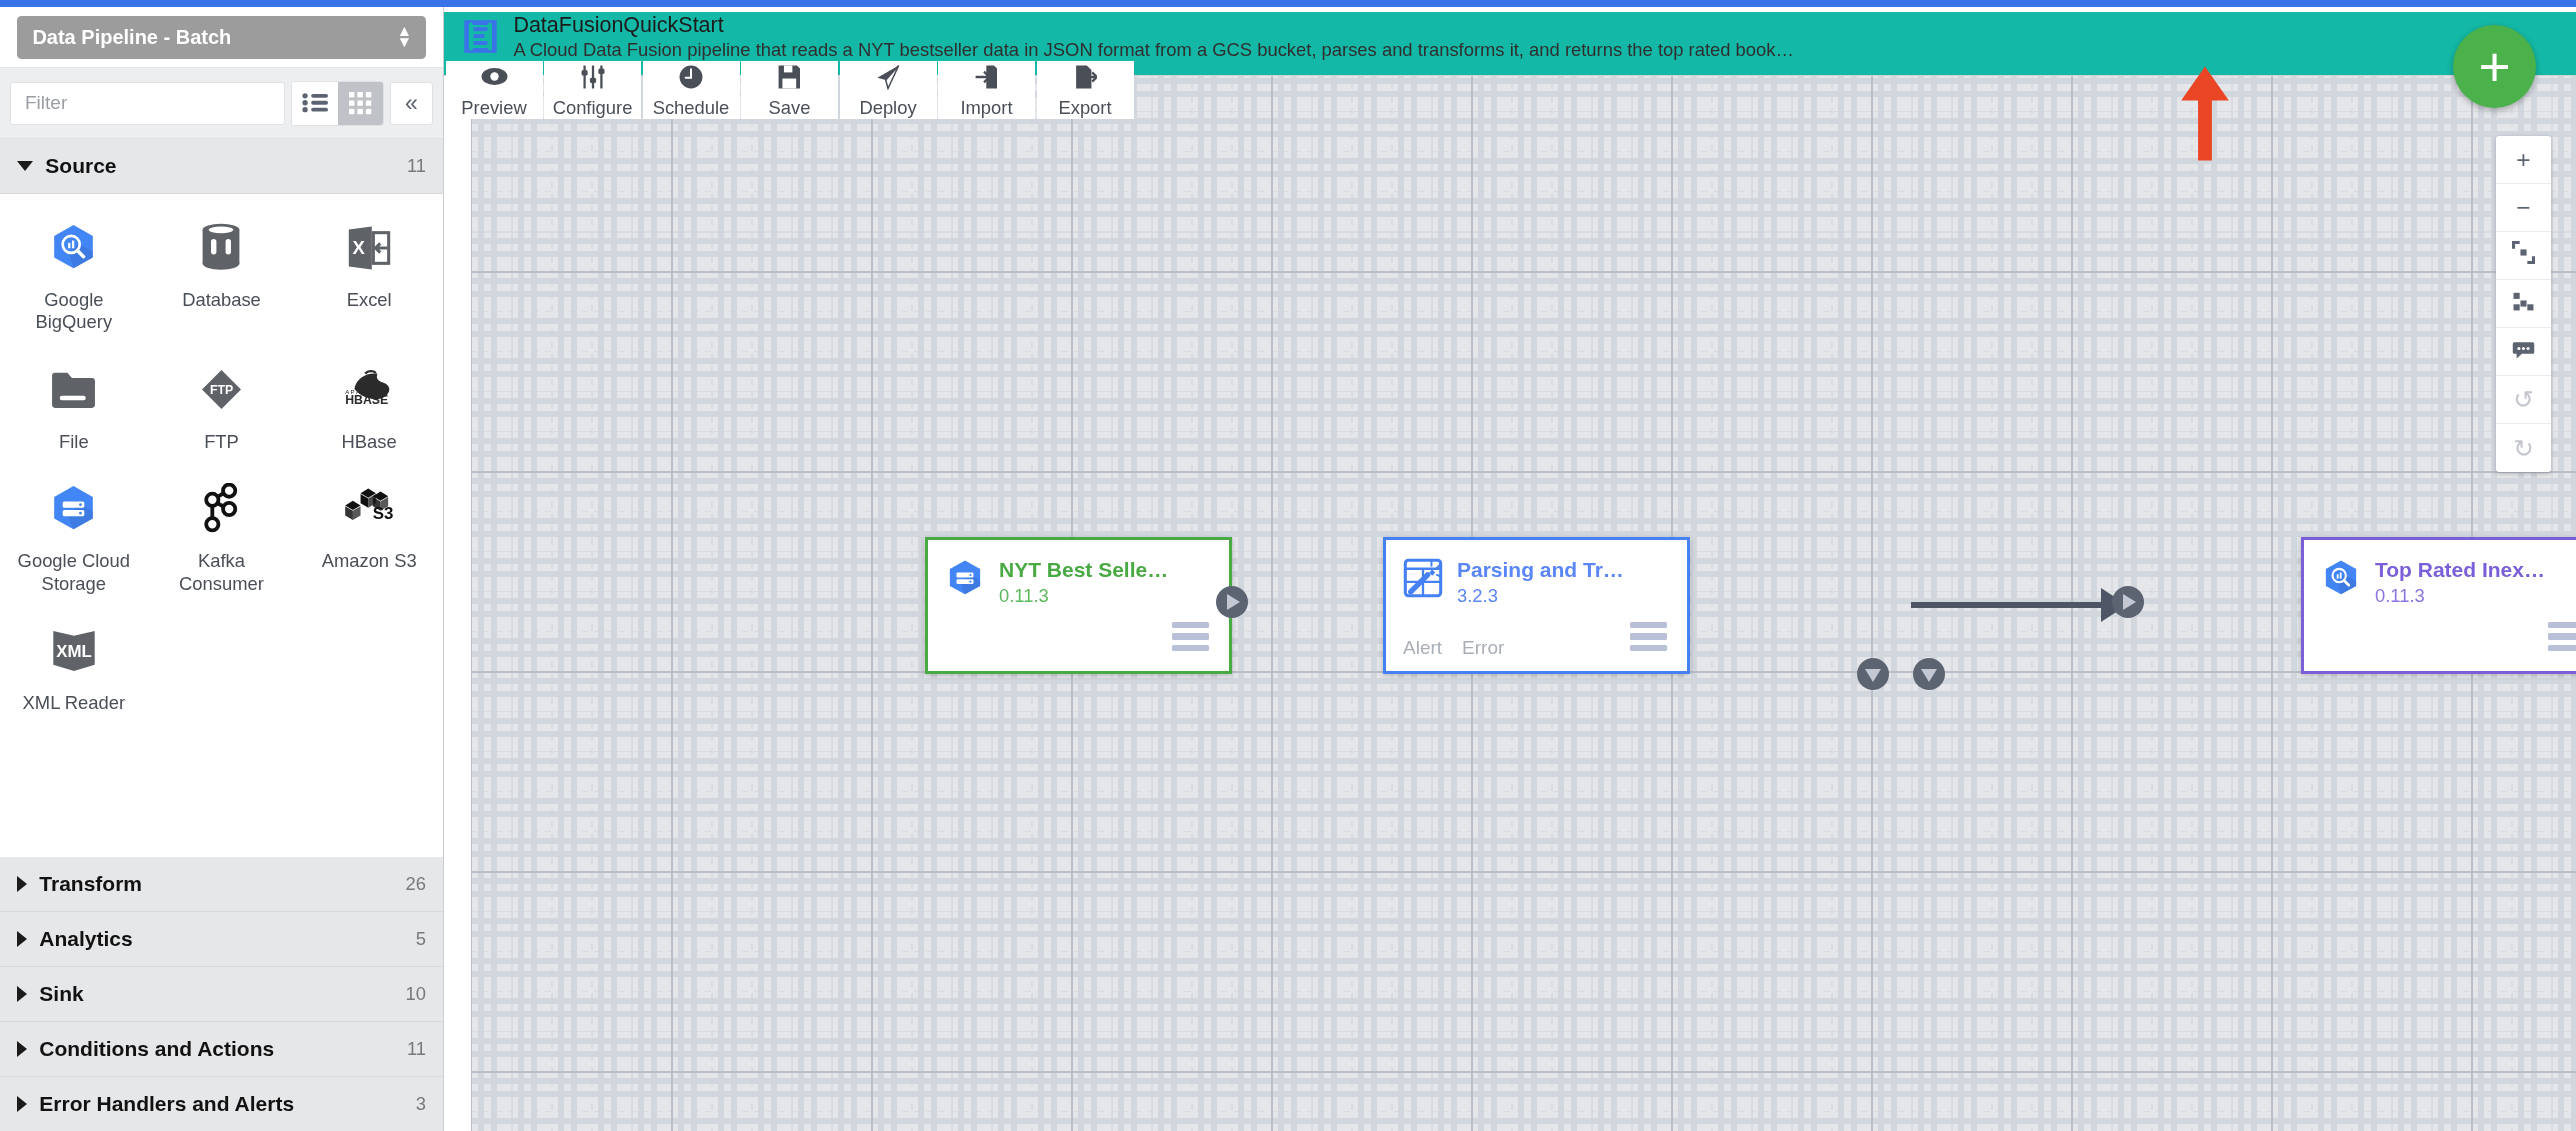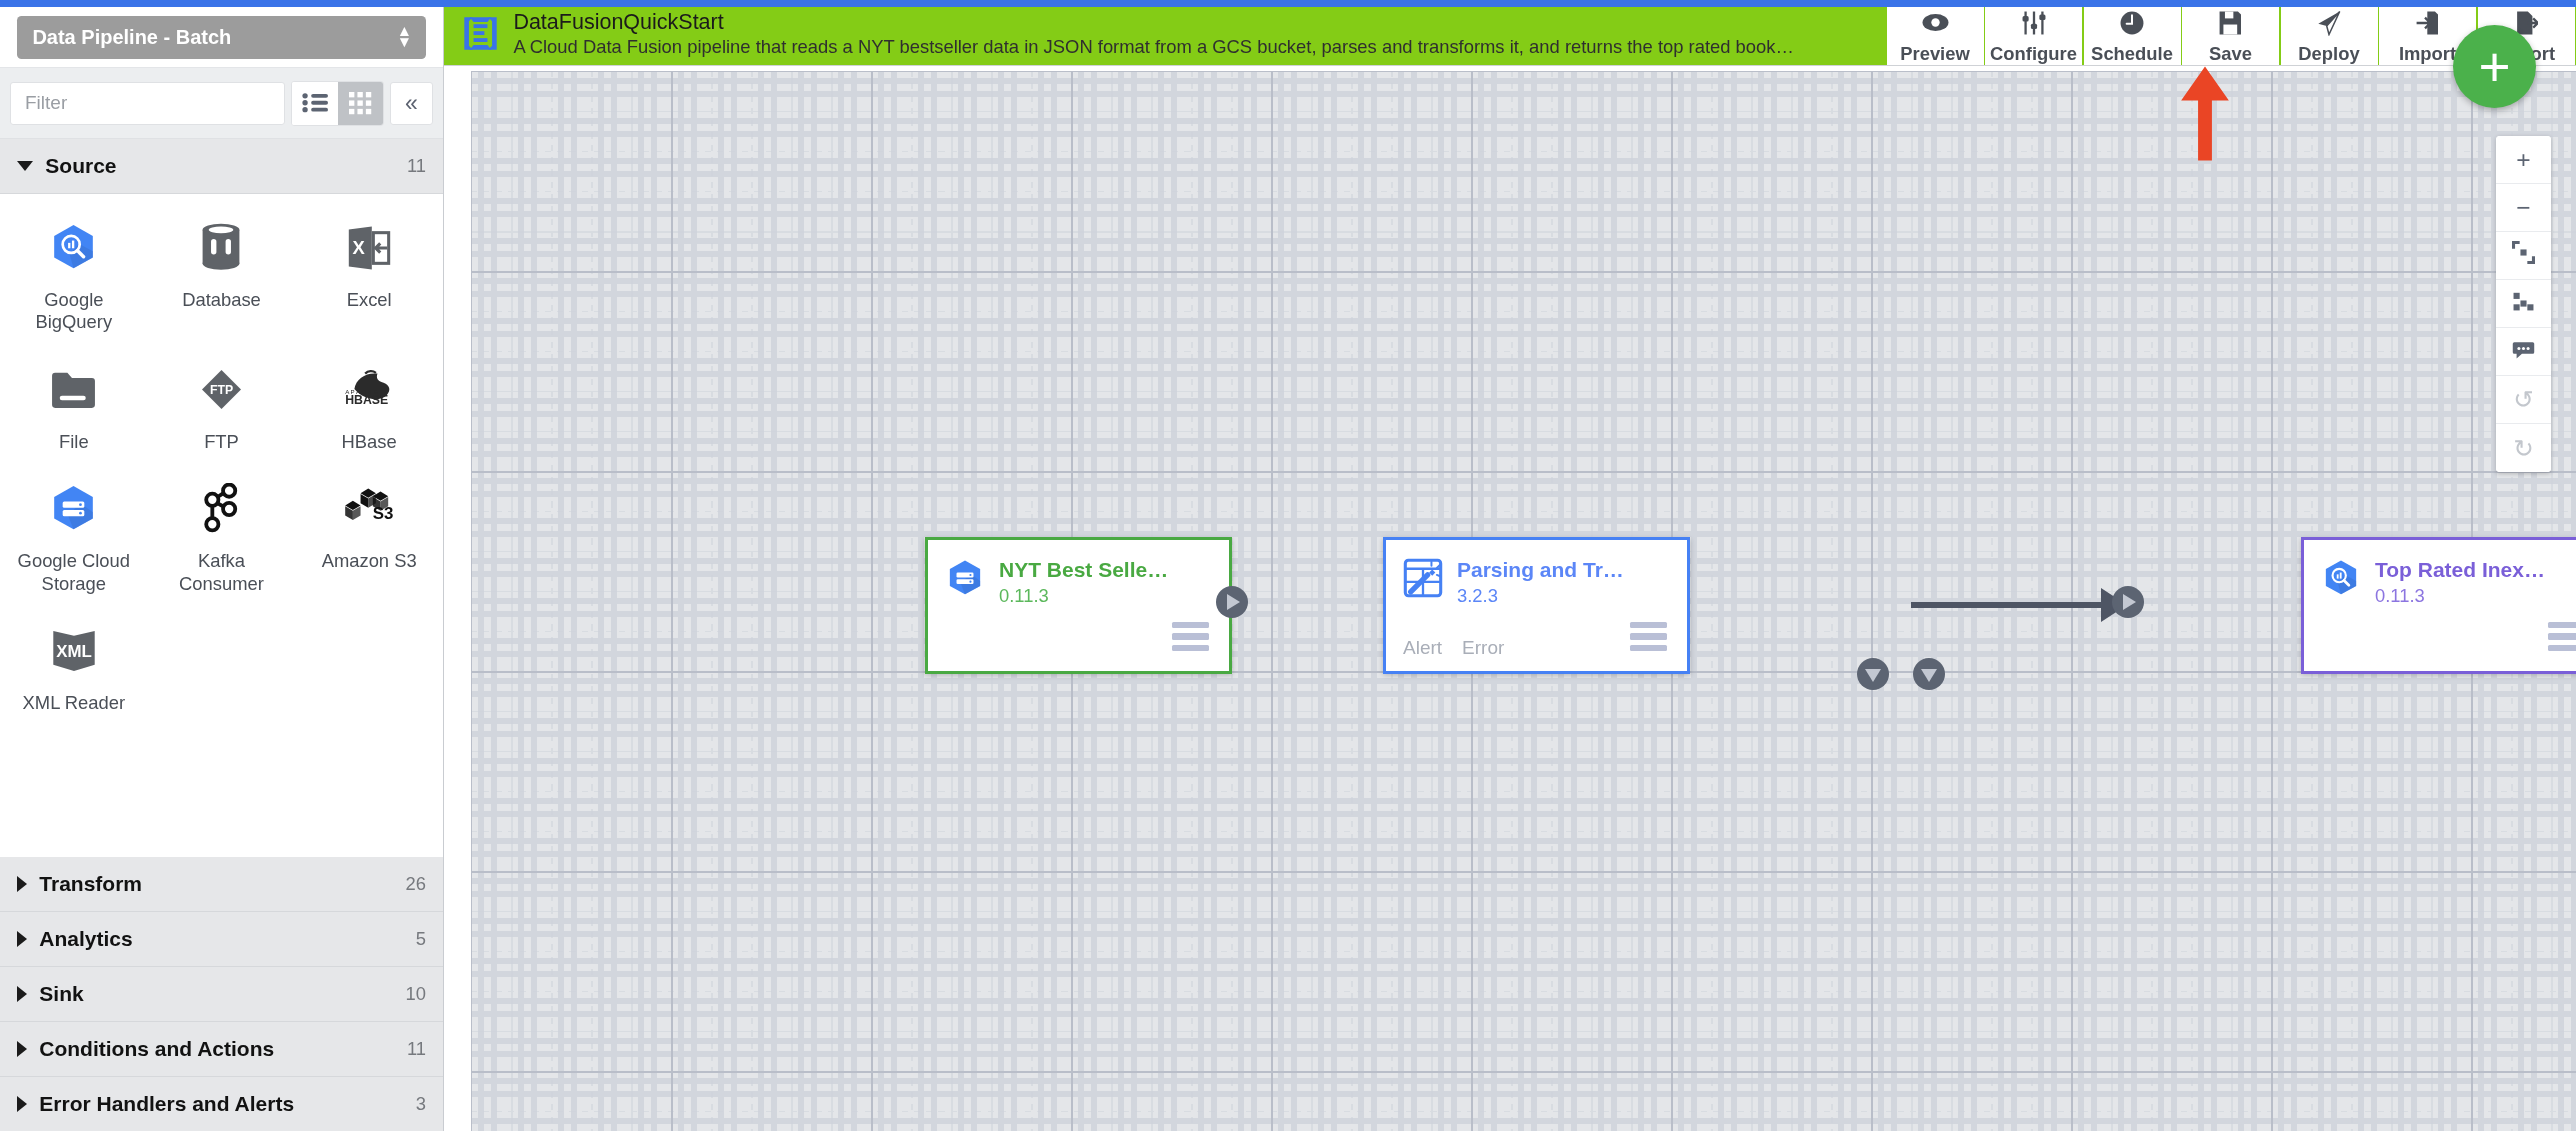--- a/index.html
+++ b/index.html
@@ -148,26 +148,27 @@
     margin-bottom: 14px;
   }
   .plugin-label {
     font-size: 18.4px; color: #4a4f57; text-align: center;
     line-height: 1.22; max-width: 130px;
   }
   .sidebar-spacer { flex: 1; background: #ffffff; }
 
   
   .header {
-    position: absolute; top: 2px; left: 444px;
+    position: absolute; top: 12px; left: 444px;
     width: 2132px; height: 64px;
-    background: #84cc16;
+    background: #14b8a6;
     border-bottom: 0.8px solid #cfd2d6;
     display: flex; align-items: stretch;
     z-index: 50;
+    flex-direction: column;
   }
   .header-info {
     flex: 1;
     display: flex; align-items: center;
     padding: 0 18.4px;
     min-width: 0;
   }
   .app-logo {
     width: 37px; height: 37px;
     flex: 0 0 37px; margin-right: 14px;
@@ -175,21 +176,21 @@
   .titles { min-width: 0; }
   .pipeline-name {
     font-size: 21.5px; color: #1b1b1b; line-height: 1.22;
     white-space: nowrap;
   }
   .pipeline-desc {
     font-size: 18.4px; color: #2f2f2f; line-height: 1.25;
     white-space: nowrap; overflow: hidden; text-overflow: ellipsis;
     max-width: 1320px;
   }
-  .toolbar { display: flex; align-items: flex-end; font-weight: bold; }
+  .toolbar { display: flex; align-items: flex-end; }
   .tb-sep { width: 1.5px; background: #d7dade; margin: 6.1px 0; }
   .tb-btn {
     width: 97px;
     display: flex; flex-direction: column;
     align-items: center; justify-content: center;
     gap: 4.6px;
     cursor: pointer;
     background: #ffffff;
   }
   .tb-btn .ic { height: 31px; display:flex; align-items:center; justify-content:center;}

